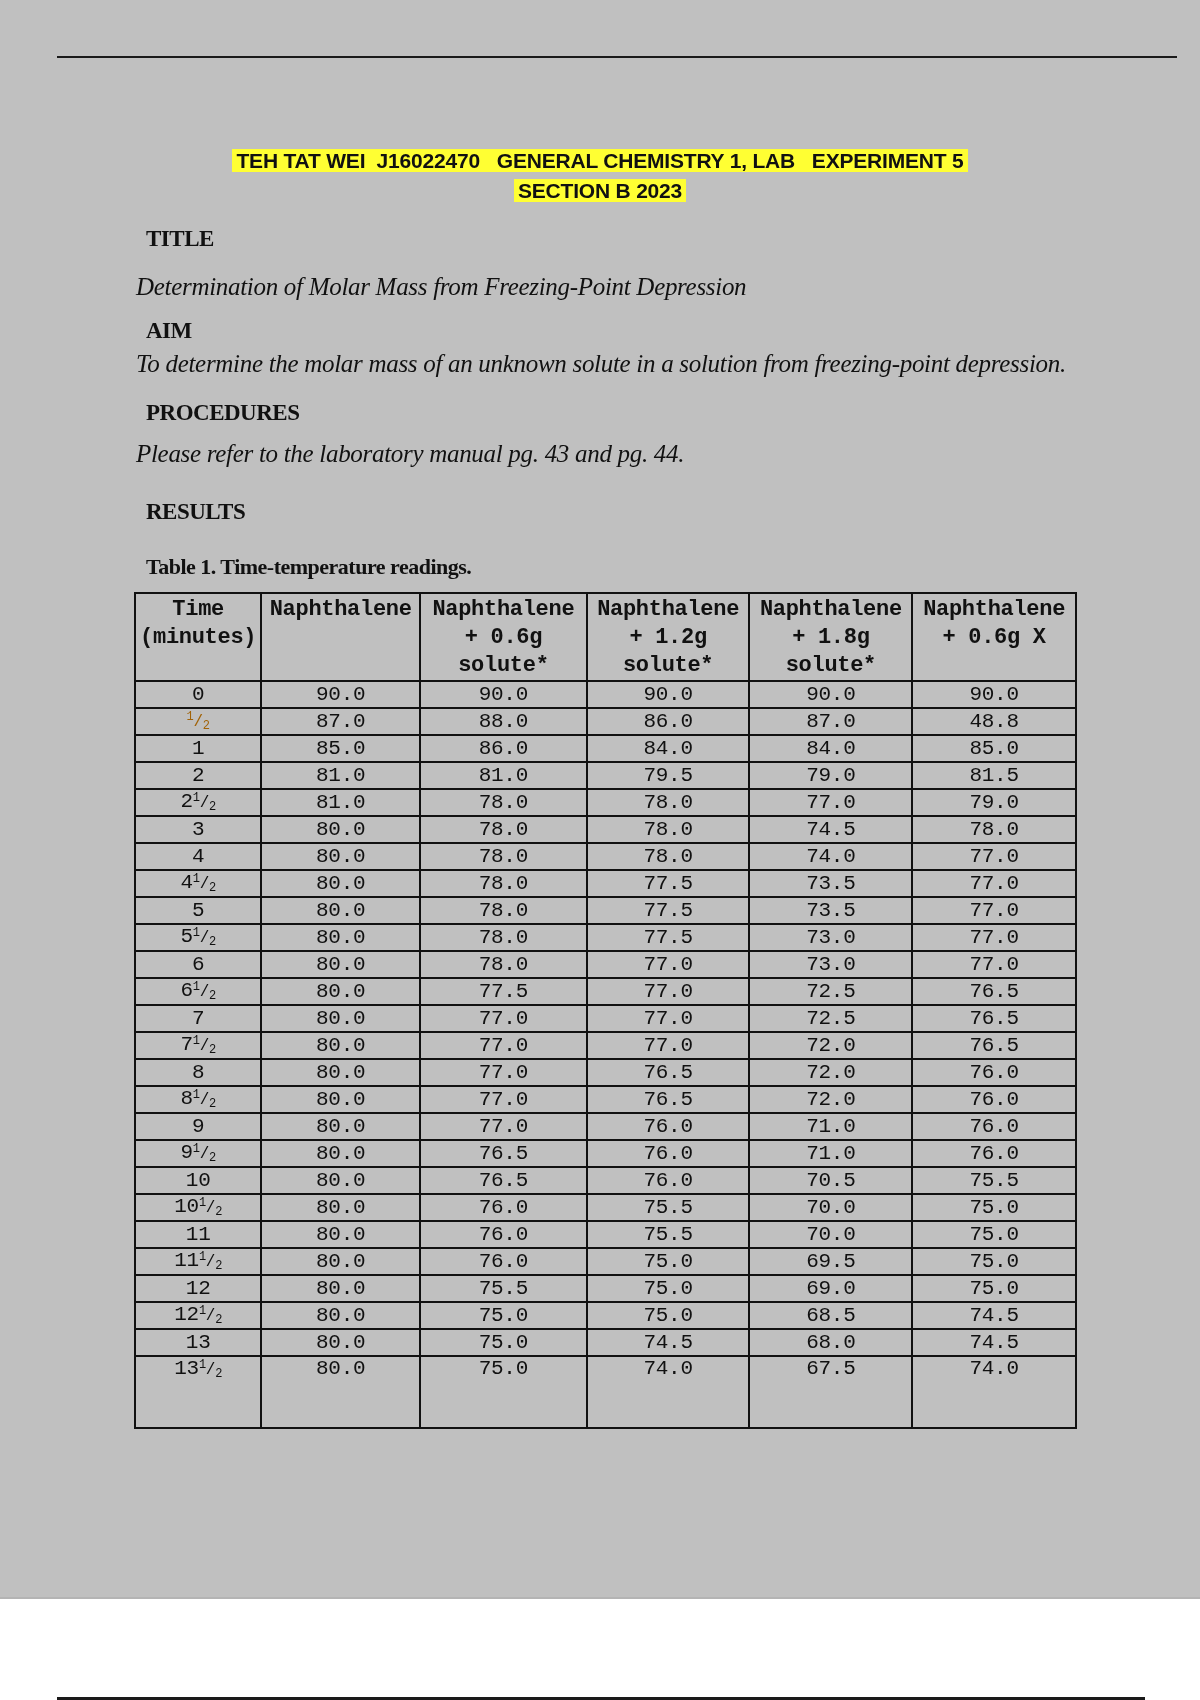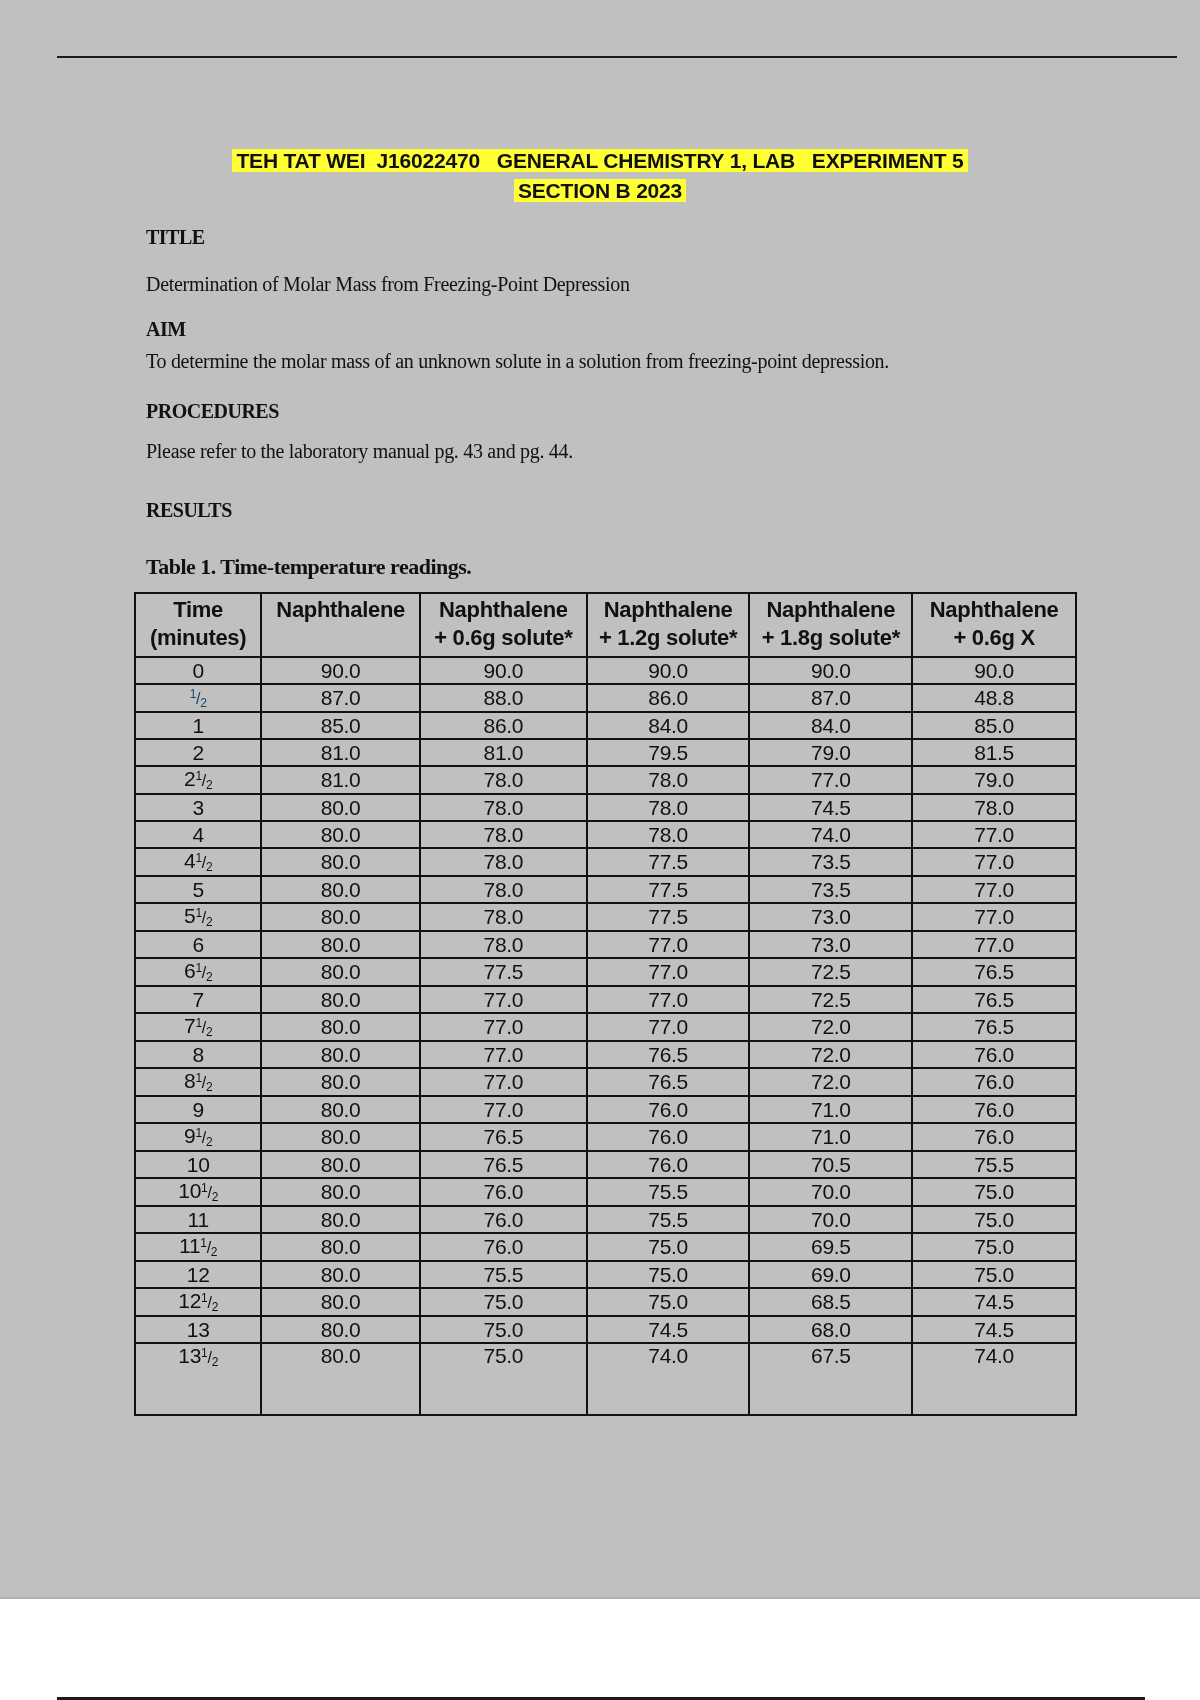--- a/index.html
+++ b/index.html
@@ -5,24 +5,24 @@
   html, body { margin:0; padding:0; }
   body { width:1200px; height:1700px; background:#ffffff; position:relative; overflow:hidden; font-family:"Liberation Serif", serif; color:#111; }
   .page { position:absolute; left:0; top:0; width:1200px; height:1598px; background:#c0c0c0; }
   .page-bottom-edge { position:absolute; left:0; top:1597px; width:1200px; height:2px; background:#b4b4b4; }
   .rule-top { position:absolute; left:57px; top:56px; width:1120px; height:2px; background:#1a1a1a; }
   .rule-bottom { position:absolute; left:57px; top:1697px; width:1088px; height:3px; background:#1a1a1a; }
 
   .header { position:absolute; left:0; top:146px; width:1200px; text-align:center; font-family:"Liberation Sans", sans-serif; font-weight:bold; font-size:21px; line-height:30px; letter-spacing:-0.2px; }
   .hl { background:#ffff33; padding:0 4px; white-space:pre; }
 
-  .sec-head { position:absolute; left:146px; font-weight:bold; font-size:20px; letter-spacing:-0.5px; }
-  .sec-text { position:absolute; left:146px; font-size:20px; letter-spacing:-0.3px; }
-
-  .table { position:absolute; left:134px; top:592px; width:943px; border-collapse:collapse; font-family:Liberation Sans, sans-serif; }
+  .sec-head { position:absolute; left:146px; font-weight:bold; font-size:23px; letter-spacing:-0.5px; }
+  .sec-text { position:absolute; left:136px; font-size:25px; letter-spacing:-0.3px;font-style:italic; }
+
+  .table { position:absolute; left:134px; top:592px; width:943px; border-collapse:collapse; font-family:Liberation Mono, monospace; }
   .table th, .table td { border:2px solid #111; padding:0; text-align:center; }
   .table th { font-weight:bold; font-size:22px; line-height:28px; height:60px; vertical-align:top; padding-top:2px; letter-spacing:-0.3px; }
   .table td { font-size:21px; line-height:24px; height:25px; vertical-align:middle; letter-spacing:-0.3px; }
   .table tr.last td { height:70px; vertical-align:top; }
   .time sup { font-size:12px; vertical-align:6px; line-height:0; }
   .time sub { font-size:12px; vertical-align:-3px; line-height:0; }
   .time .sl { font-size:16px; }
   .col0 { width:123px; } .col1 { width:155px; } .col2 { width:163px; } .col3 { width:159px; } .col4 { width:159px; } .col5 { width:160px; }
 </style>
 </head>
@@ -82,21 +82,21 @@
   <tbody id="tbody">
       <tr>
         <td class="time"><span>0</span></td>
         <td>90.0</td>
         <td>90.0</td>
         <td>90.0</td>
         <td>90.0</td>
         <td>90.0</td>
       </tr>
       <tr>
-        <td class="time"><span></span><span style="color: #0c4a6e;"><sup>1</sup><span class="sl">/</span><sub>2</sub></span></td>
+        <td class="time"><span></span><span style="color: #a16207;"><sup>1</sup><span class="sl">/</span><sub>2</sub></span></td>
         <td>87.0</td>
         <td>88.0</td>
         <td>86.0</td>
         <td>87.0</td>
         <td>48.8</td>
       </tr>
       <tr>
         <td class="time"><span>1</span></td>
         <td>85.0</td>
         <td>86.0</td>

